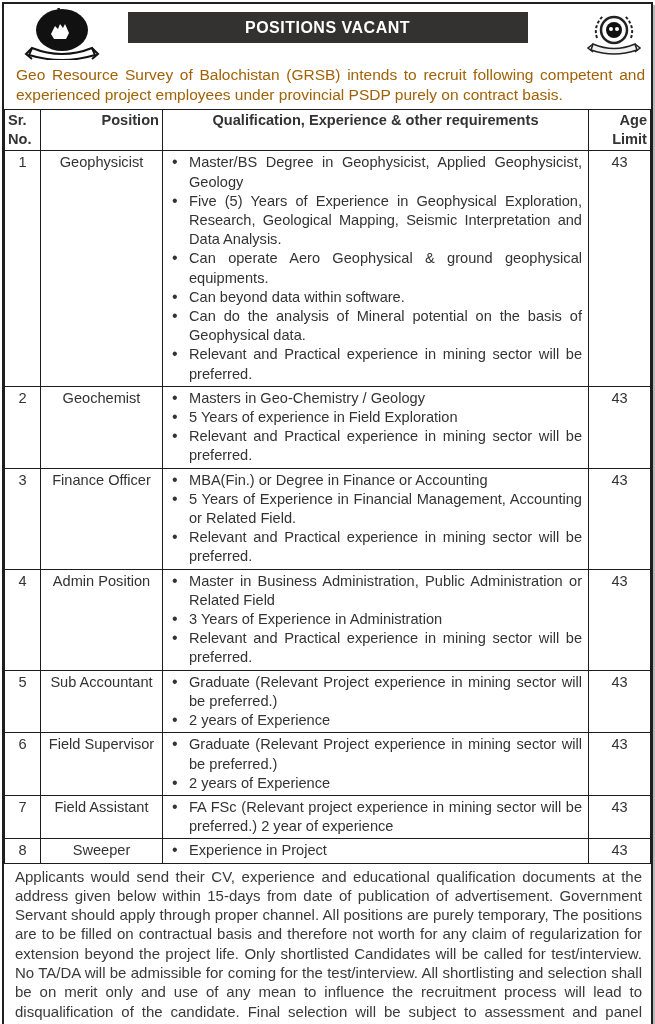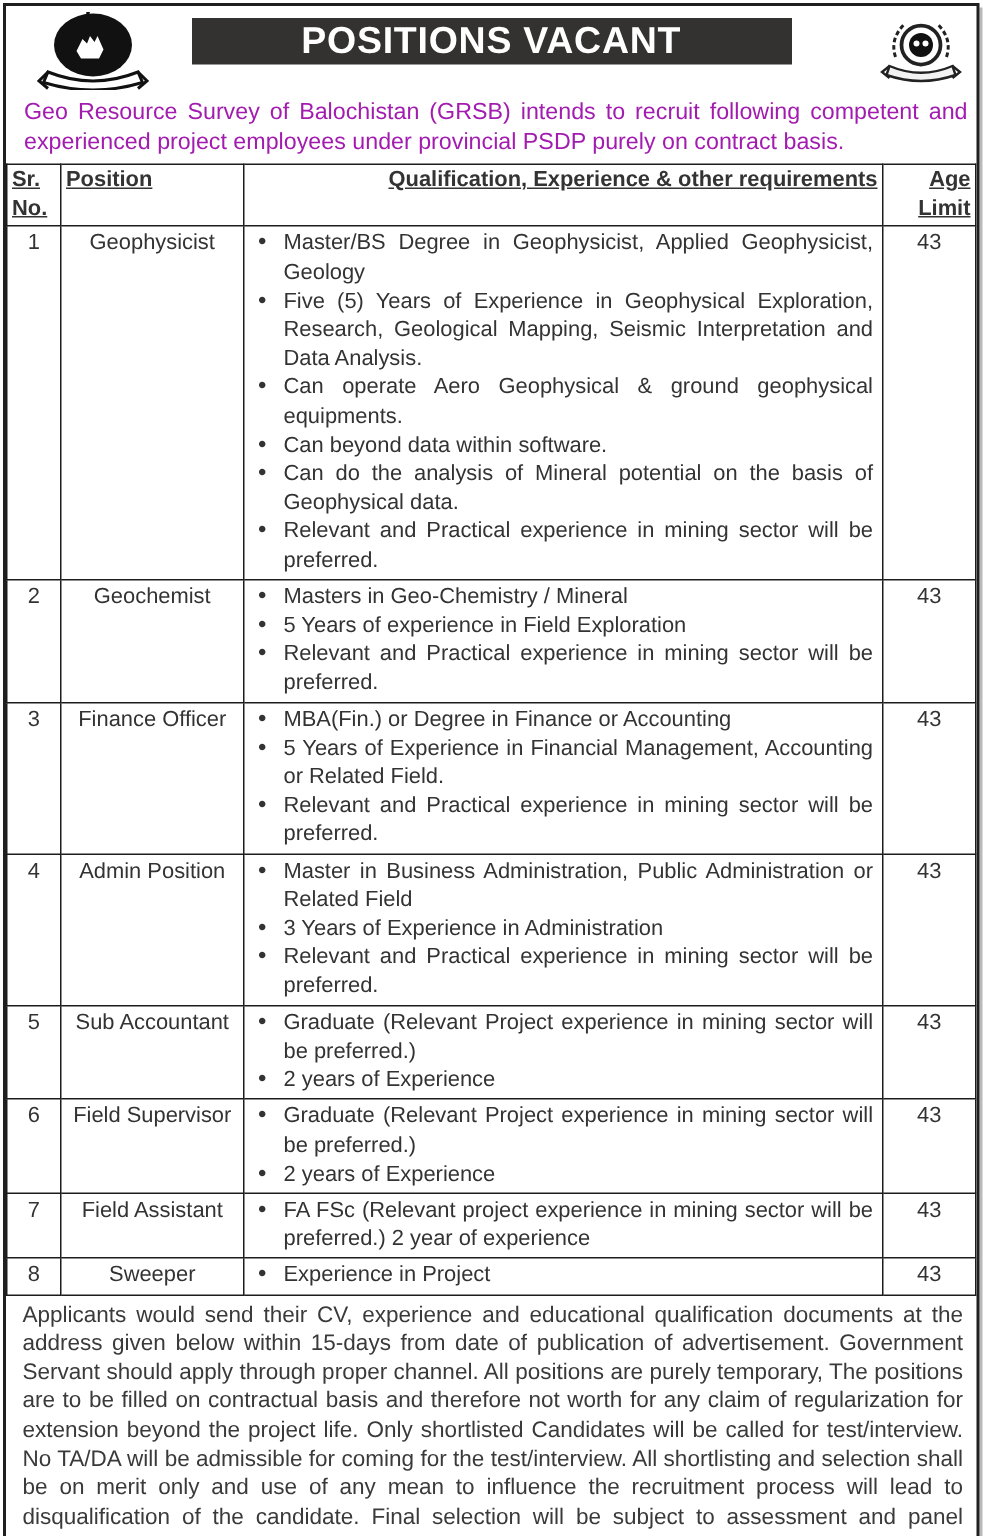--- a/index.html
+++ b/index.html
@@ -26,55 +26,55 @@
   }
   .emblem-left { position: absolute; left: 14px; top: 4px; }
   .emblem-right { position: absolute; right: 8px; top: 6px; }
   .title-box {
     margin: 2px auto 0 auto;
     width: 400px;
     height: 31px;
     background: #333231;
     color: #fff;
     font-weight: bold;
-    font-size: 25px;
+    font-size: 16px;
     letter-spacing: .5px;
     text-align: center;
     line-height: 31px;
   }
   
   .intro {
     padding: 3px 6px 4px 12px;
     width: 540px;
     font-size: 15.5px;
     line-height: 20px;
     text-align: justify;
-    color: #a21caf;
+    color: #a16207;
   }
   
   table.positions {
     width: 100%;
     border-collapse: collapse;
     table-layout: fixed;
   }
   table.positions th, table.positions td {
     border: 1.6px solid #1c1c1c;
     vertical-align: top;
     font-size: 14.6px;
     line-height: 19.2px;
     color: #333;
   }
-  table.positions th { font-weight: bold; padding: 1px 3px; text-decoration: underline; }
+  table.positions th { font-weight: bold; padding: 1px 3px; }
   col.c-sr   { width: 36px; }
   col.c-pos  { width: 122px; }
   col.c-qual { width: auto; }
   col.c-age  { width: 62px; }
   th.h-sr    { text-align: left; padding-left: 5px; }
-  th.h-pos   { text-align: left; }
-  th.h-qual  { text-align: right; padding-left: 8px; }
+  th.h-pos   { text-align: right; }
+  th.h-qual  { text-align: center; padding-left: 8px; }
   th.h-age   { text-align: right; }
   td.sr, td.age { text-align: center; padding-top: 2px; }
   td.pos { text-align: center; padding-top: 2px; }
   td.qual { padding: 2px 6px 2px 0; }
   .bullet {
     position: relative;
     padding-left: 26px;
     text-align: justify;
   }
   .bullet::before {
@@ -150,21 +150,21 @@
             <div class="bullet">Can beyond data within software.</div>
             <div class="bullet">Can do the analysis of Mineral potential on the basis of Geophysical data.</div>
             <div class="bullet">Relevant and Practical experience in mining sector will be preferred.</div>
           </td>
           <td class="age">43</td>
         </tr>
         <tr>
           <td class="sr">2</td>
           <td class="pos">Geochemist</td>
           <td class="qual">
-            <div class="bullet">Masters in Geo-Chemistry / Mineral</div>
+            <div class="bullet">Masters in Geo-Chemistry / Geology</div>
             <div class="bullet">5 Years of experience in Field Exploration</div>
             <div class="bullet">Relevant and Practical experience in mining sector will be preferred.</div>
           </td>
           <td class="age">43</td>
         </tr>
         <tr>
           <td class="sr">3</td>
           <td class="pos">Finance Officer</td>
           <td class="qual">
             <div class="bullet">MBA(Fin.) or Degree in Finance or Accounting</div>

